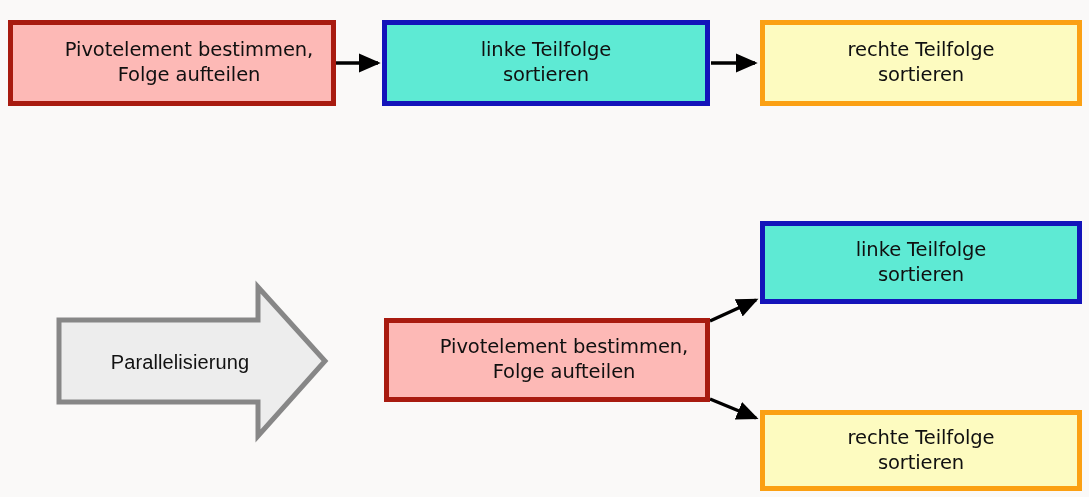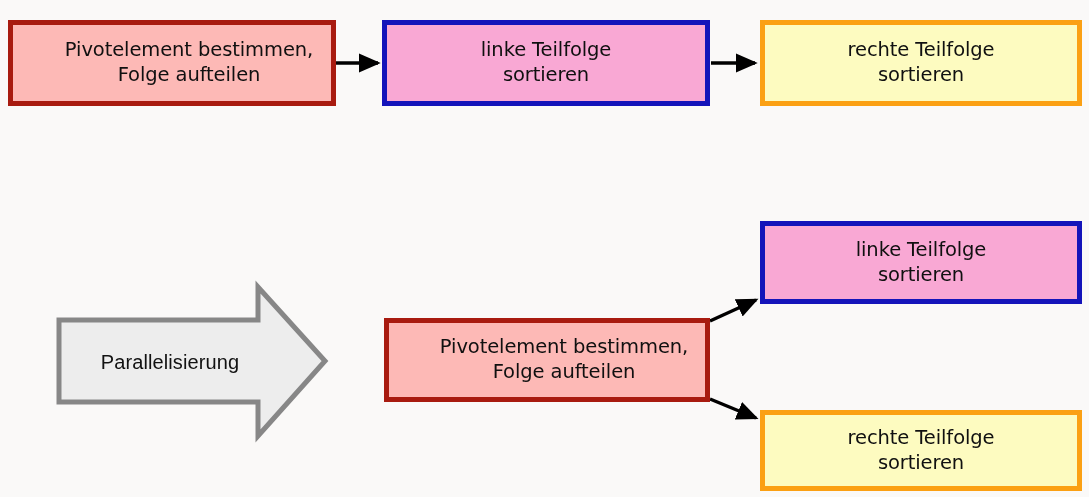--- a/index.html
+++ b/index.html
@@ -25,21 +25,21 @@
     align-items: center;
     justify-content: center;
     text-align: center;
     line-height: 1.28;
     color: #101010;
     font-size: 19.5px;
     letter-spacing: -0.1px;
     white-space: pre-line;
   }
   .node-red    { background: #fdb9b6; border: 5px solid #a81b10; padding-left: 34px; }
-  .node-blue   { background: #f9a8d4; border: 5px solid #1414ba; }
+  .node-blue   { background: #5eead4; border: 5px solid #1414ba; }
   .node-yellow { background: #fdfbc0; border: 5px solid #fba013; align-items: center; }
 
   .node .nlabel { display: block; }
 
   .arrow-svg {
     position: absolute;
     left: 0; top: 0;
     width: 1089px;
     height: 497px;
     pointer-events: none;
@@ -47,21 +47,21 @@
   }
   .big-arrow {
     position: absolute;
     left: 55px;
     top: 281px;
     width: 275px;
     height: 162px;
   }
   .big-arrow .balabel {
     position: absolute;
-    left: 4px;
+    left: 14px;
     top: 0;
     width: 222px;
     height: 162px;
     display: flex;
     align-items: center;
     justify-content: center;
     font-family: "Liberation Sans", sans-serif;
     font-size: 20px;
     color: #121212;
     letter-spacing: 0.1px;

